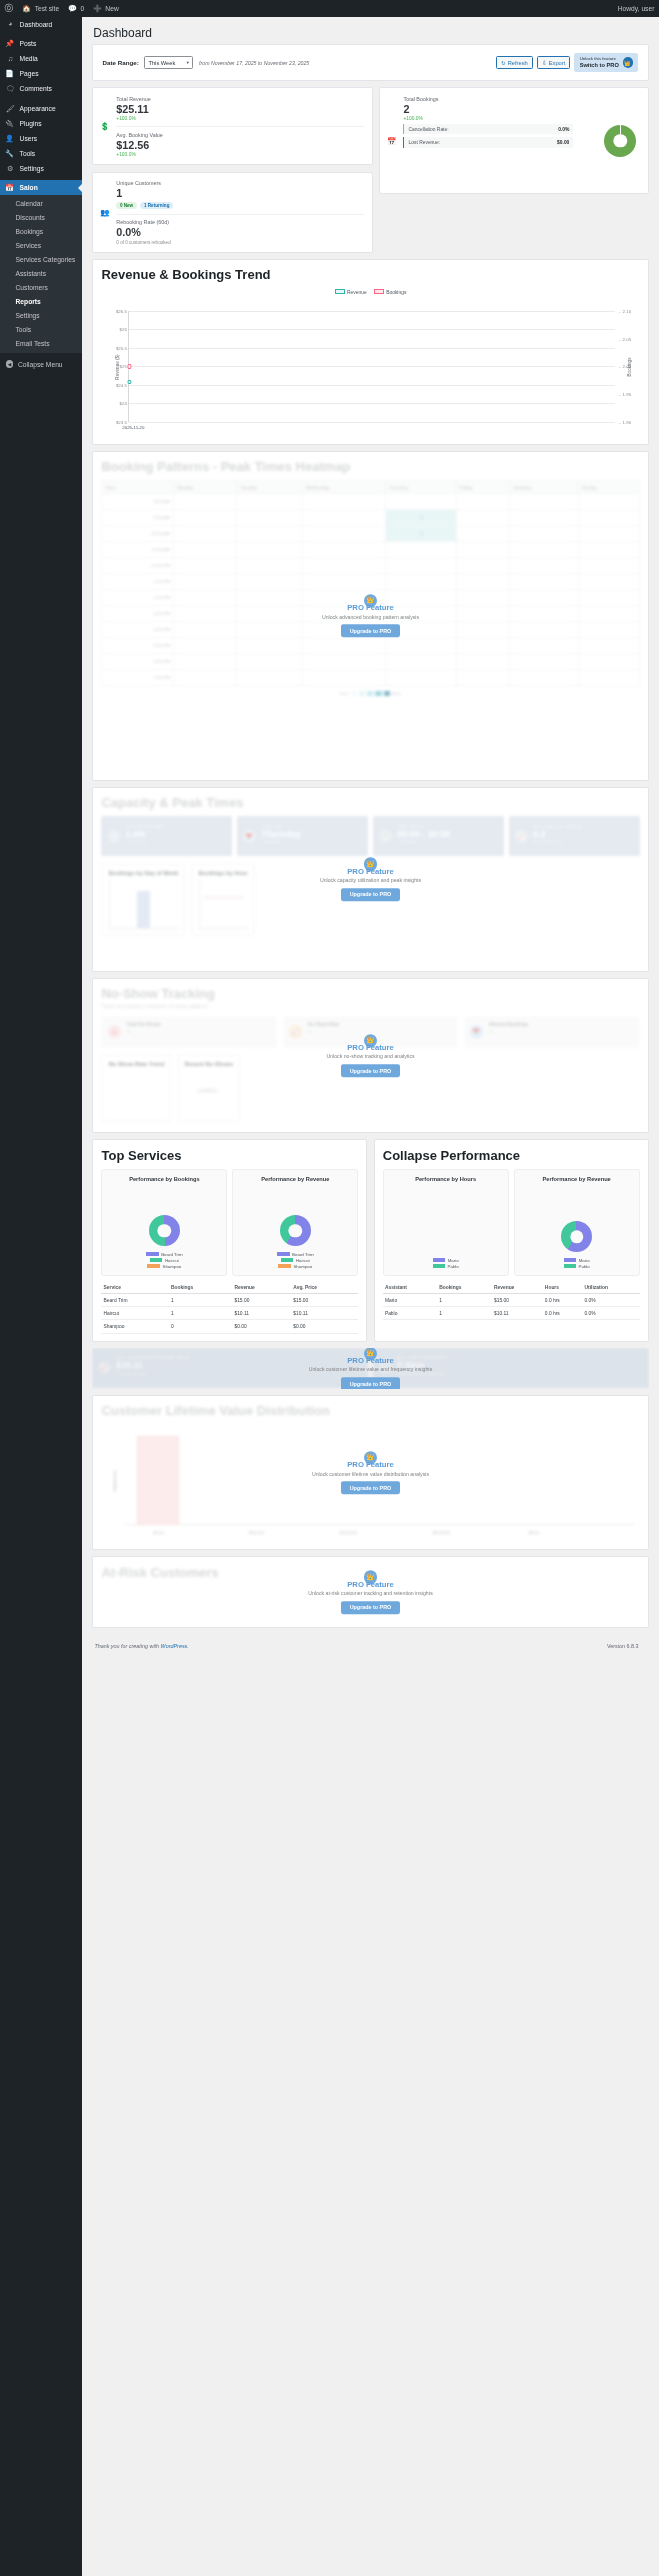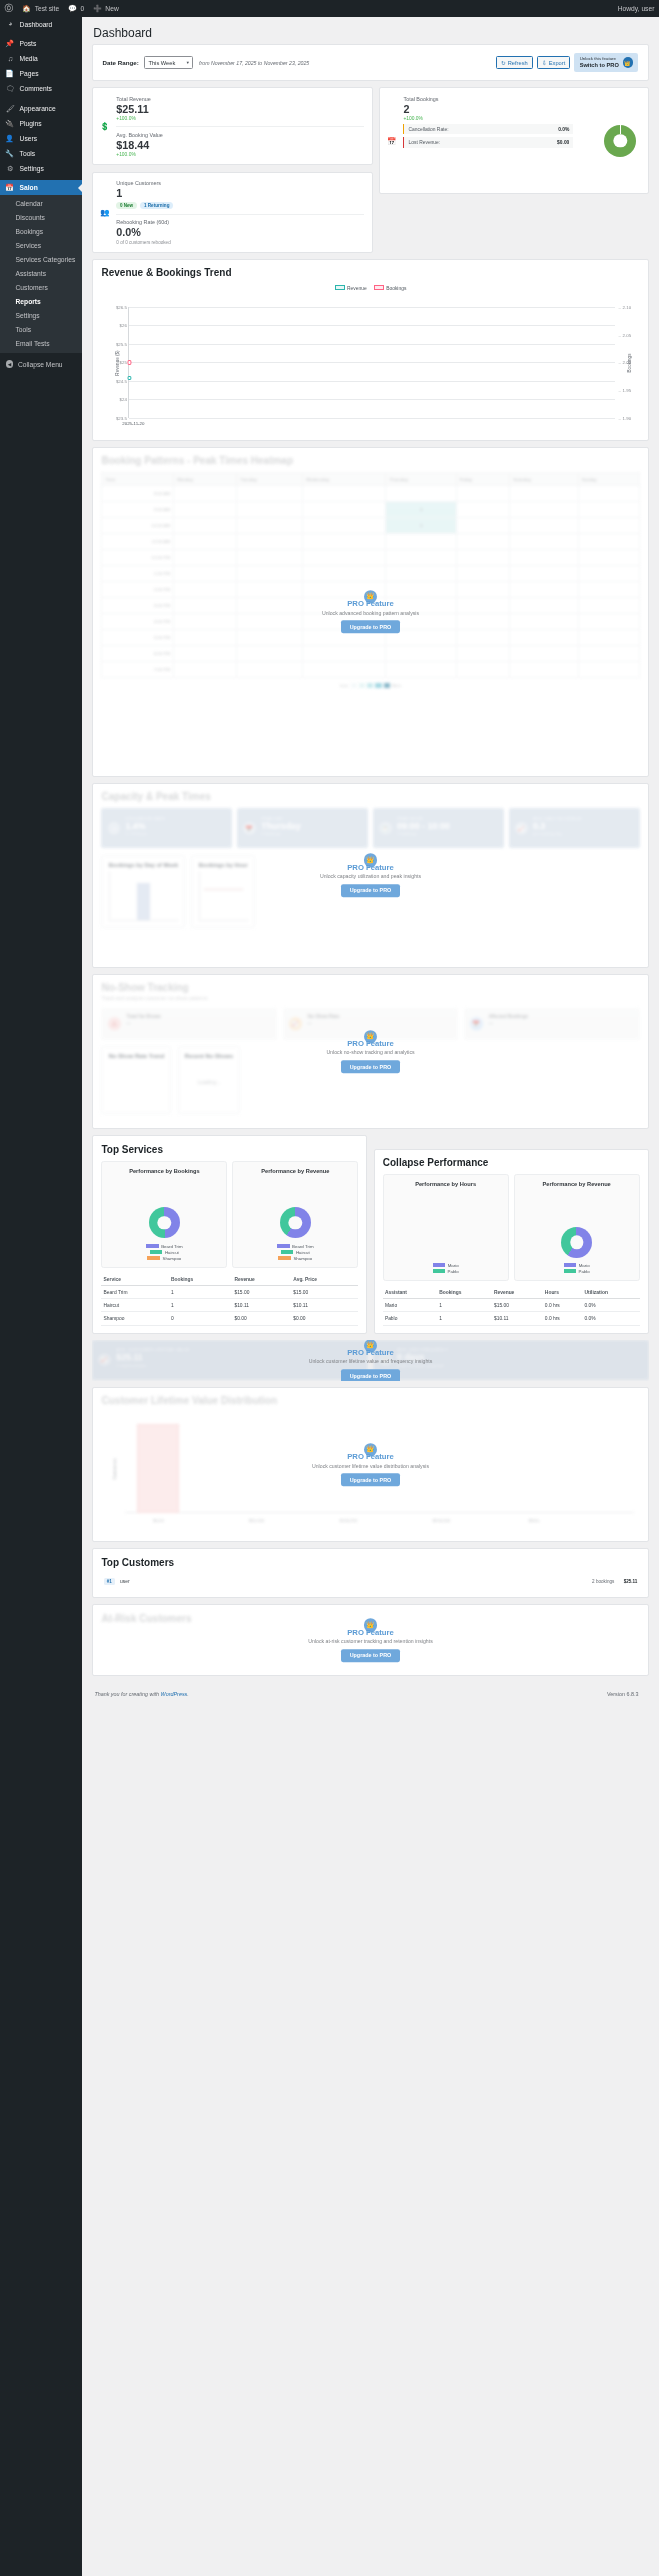--- a/index.html
+++ b/index.html
@@ -26,21 +26,21 @@
   .submenu a.current{color:#fff;font-weight:600;}
   .collapse{display:flex;align-items:center;gap:4.6px;height:17.5px;padding-left:5.7px;color:#c3c4c7;font-size:6.7px;margin-top:2.1px;}
   .collapse .cb{width:7.7px;height:7.7px;border-radius:50%;background:#a7aaad;color:#1d2327;font-size:4.6px;display:flex;align-items:center;justify-content:center;}
 
   
   #wpbody{position:absolute;top:16.5px;left:82px;width:577px;padding:5.2px 10.3px 0 10.3px;}
   h1.page-title{font-size:12px;font-weight:400;line-height:1.3;padding:4.6px 0 2.1px 1px;color:#1d2327;}
 
   .card{background:#fff;border:0.5px solid #e2e4e7;border-radius:2.1px;margin-bottom:6.2px;}
   .card-pad{padding:7.2px 8.2px;}
-  .sec-title{font-size:10px;font-weight:bold;color:#1d2327;margin-bottom:6.2px;}
+  .sec-title{font-size:13px;font-weight:bold;color:#1d2327;margin-bottom:6.2px;}
 
   
   .filterbar{display:flex;align-items:center;gap:5.7px;padding:8.2px 9.3px;}
   .filterbar label{font-weight:bold;font-size:6.2px;color:#1d2327;}
   .select{position:relative;width:49px;height:13px;border:0.5px solid #8c8f94;border-radius:1.5px;background:#fff;font-size:5.7px;color:#2c3338;display:flex;align-items:center;padding:0 9.3px 0 3.1px;}
   .select .chev{position:absolute;right:2.6px;top:3.1px;font-size:4.1px;color:#50575e;}
   .range-note{font-style:italic;font-size:5.2px;color:#646970;}
   .btn-sec{display:flex;align-items:center;gap:2.1px;border:0.5px solid #2271b1;color:#2271b1;background:#f6f7f7;border-radius:1.5px;height:12.4px;padding:0 4.1px;font-size:5.7px;}
   .btn-pro{margin-left:auto;display:flex;align-items:center;gap:4.1px;background:#cfe2f3;border-radius:2.1px;padding:3.1px 5.2px;}
   .btn-pro .l1{font-size:4.4px;color:#2c3338;line-height:1.25;}
@@ -116,21 +116,21 @@
   .sub-panel{background:#fff;border:0.5px solid #eceef0;border-radius:2.1px;padding:6.2px;min-height:68px;}
   .sub-title{font-size:5.7px;font-weight:bold;color:#50575e;margin-bottom:4.1px;}
 
   
   .ns-tile{flex:1;background:#f6f7f7;border-radius:2.6px;padding:6.2px 6.2px 6.2px 25px;position:relative;min-height:32px;}
   .ns-ico{position:absolute;left:6.2px;top:50%;transform:translateY(-50%);width:13.4px;height:13.4px;border-radius:50%;display:flex;align-items:center;justify-content:center;font-size:6.2px;}
   .ns-lab{font-size:4.9px;color:#808387;}
   .ns-val{font-size:6.2px;color:#a7aaad;font-weight:bold;}
 
   
-  .two-col{display:flex;gap:6.2px;align-items:flex-end;}
+  .two-col{display:flex;gap:6.2px;}
   .two-col > .card{flex:1;margin-bottom:6.2px;}
   .chart-pair{display:flex;gap:5.2px;}
   .chart-box{flex:1;background:#fafafa;border:0.5px solid #eceef0;border-radius:2.6px;padding:6.2px;min-height:107px;display:flex;flex-direction:column;align-items:center;}
   .chart-box h4{font-size:5.7px;font-weight:bold;color:#32373c;text-align:center;margin-bottom:3.1px;}
   .dn{width:31px;height:31px;border-radius:50%;position:relative;margin:auto 0 4.1px;}
   .dn:after{content:"";position:absolute;left:50%;top:50%;transform:translate(-50%,-50%);width:13.4px;height:13.4px;border-radius:50%;background:#fafafa;}
   .lg{font-size:4.4px;color:#50575e;display:flex;align-items:center;gap:2.6px;margin-top:1px;}
   .lg i{width:12.4px;height:4.1px;display:inline-block;}
 
   table.data{width:100%;border-collapse:collapse;font-size:4.9px;margin-top:6.2px;}
@@ -281,21 +281,21 @@
 
   <div class="kpi-row">
     <div class="kpi-col-left">
       <div class="kpi-card">
         <span class="kpi-icon">💲</span>
         <div class="kpi-label">Total Revenue</div>
         <div class="kpi-value">$25.11</div>
         <div class="kpi-delta">+100.0%</div>
         <div class="kpi-div"></div>
         <div class="kpi-label">Avg. Booking Value</div>
-        <div class="kpi-value">$18.44</div>
+        <div class="kpi-value">$12.56</div>
         <div class="kpi-delta">+100.0%</div>
       </div>
 
       <div class="kpi-card">
         <span class="kpi-icon">👥</span>
         <div class="kpi-label">Unique Customers</div>
         <div class="kpi-value">1</div>
         <div class="pills">
           <span class="pill new">0 New</span>
           <span class="pill ret">1 Returning</span>
@@ -780,31 +780,20 @@
       </div>
     </div>
     <div class="pro-overlay">
       <div class="pro-crown">👑</div>
       <div class="pro-title">PRO Feature</div>
       <div class="pro-sub">Unlock customer lifetime value distribution analysis</div>
       <div class="pro-btn">Upgrade to PRO</div>
     </div>
   </div>
 
-  <div class="card card-pad">
-    <div class="sec-title">Top Customers</div>
-    <div class="cust-row">
-      <span class="rank">#1</span>
-      <span>user</span>
-      <span class="cust-right">
-        <span>2 bookings</span>
-        <b>$25.11</b>
-      </span>
-    </div>
-  </div>
 
   <div class="card card-pad locked" style="min-height:72px;">
     <div class="blurred">
       <div class="sec-title" style="color:#b8babc">At-Risk Customers</div>
     </div>
     <div class="pro-overlay">
       <div class="pro-crown">👑</div>
       <div class="pro-title">PRO Feature</div>
       <div class="pro-sub">Unlock at-risk customer tracking and retention insights</div>
       <div class="pro-btn">Upgrade to PRO</div>

